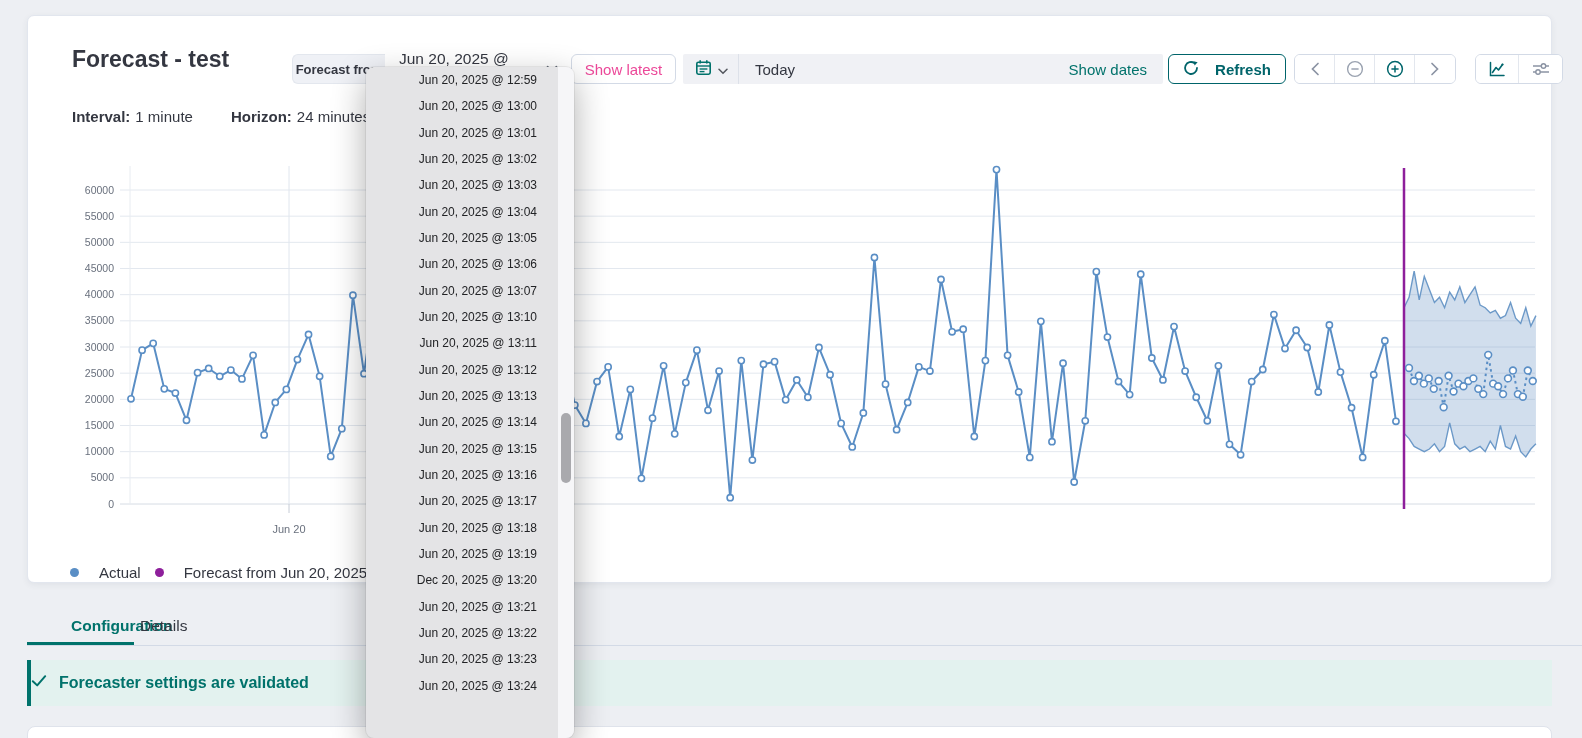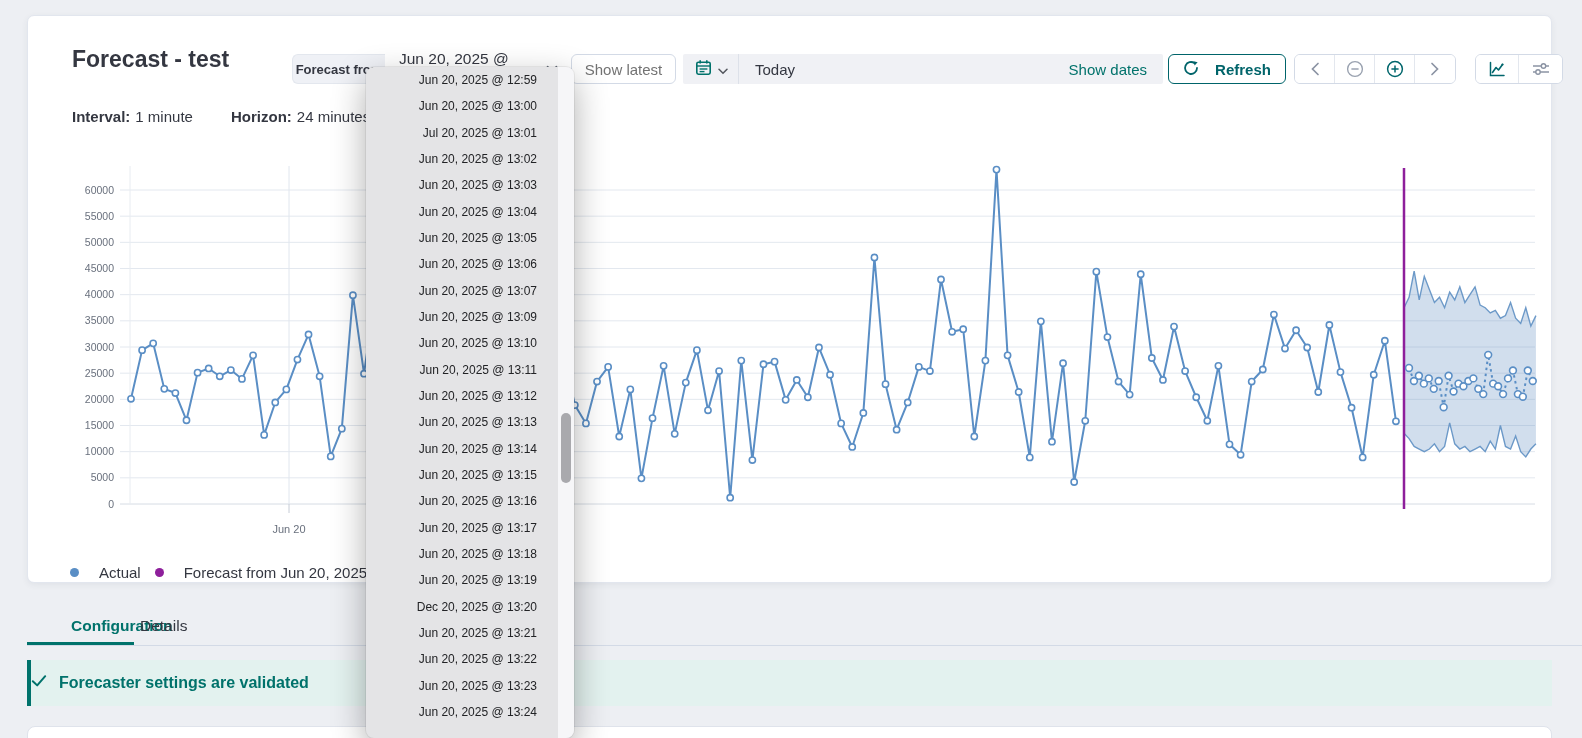--- a/index.html
+++ b/index.html
@@ -35,21 +35,21 @@
     left:357px; width:183px; background:#fff; border-bottom:3px solid #01565e;
     padding-left:14px; font-size:15.5px; color:#343741; justify-content:space-between;
     cursor:pointer;
   }
   .ff-select .chev { margin-right:10px; }
   .btn {
     border:1px solid #d3dae6; background:#fff; border-radius:6px;
     font-size:15px; font-weight:500; display:flex; align-items:center; justify-content:center;
     cursor:pointer; font-family:inherit;
   }
-  .show-latest { left:543px; width:105px; color:#737373; }
+  .show-latest { left:543px; width:105px; color:#ec4899; }
   .datebar {
     left:655px; width:480px; background:#f0f1f5; border-radius:2px; color:#343741;
     font-size:15px; display:flex; align-items:center;
   }
   .datebar .cal-seg { display:flex; align-items:center; padding:0 10px 0 12px; gap:6px; cursor:pointer; height:100%; }
   .datebar .vdiv { width:1px; height:100%; background:#dde1e9; }
   .datebar .today-txt { padding-left:16px; cursor:pointer; }
   .datebar .spacer { flex:1; }
   .show-dates { color:#00726b; font-weight:500; padding-right:16px; cursor:pointer; }
   .refresh-btn {
@@ -417,28 +417,27 @@
   </span>
   <span>Forecaster settings are validated</span>
 </div>
 
 <div class="bottom-card"></div>
 
 <div class="dropdown">
   <ul id="dd-list">
       <li>Jun 20, 2025 @ 12:59</li>
       <li>Jun 20, 2025 @ 13:00</li>
-      <li>Jul 20, 2025 @ 13:01</li>
+      <li>Jun 20, 2025 @ 13:01</li>
       <li>Jun 20, 2025 @ 13:02</li>
       <li>Jun 20, 2025 @ 13:03</li>
       <li>Jun 20, 2025 @ 13:04</li>
       <li>Jun 20, 2025 @ 13:05</li>
       <li>Jun 20, 2025 @ 13:06</li>
       <li>Jun 20, 2025 @ 13:07</li>
-      <li>Jun 20, 2025 @ 13:09</li>
       <li>Jun 20, 2025 @ 13:10</li>
       <li>Jun 20, 2025 @ 13:11</li>
       <li>Jun 20, 2025 @ 13:12</li>
       <li>Jun 20, 2025 @ 13:13</li>
       <li>Jun 20, 2025 @ 13:14</li>
       <li>Jun 20, 2025 @ 13:15</li>
       <li>Jun 20, 2025 @ 13:16</li>
       <li>Jun 20, 2025 @ 13:17</li>
       <li>Jun 20, 2025 @ 13:18</li>
       <li>Jun 20, 2025 @ 13:19</li>

